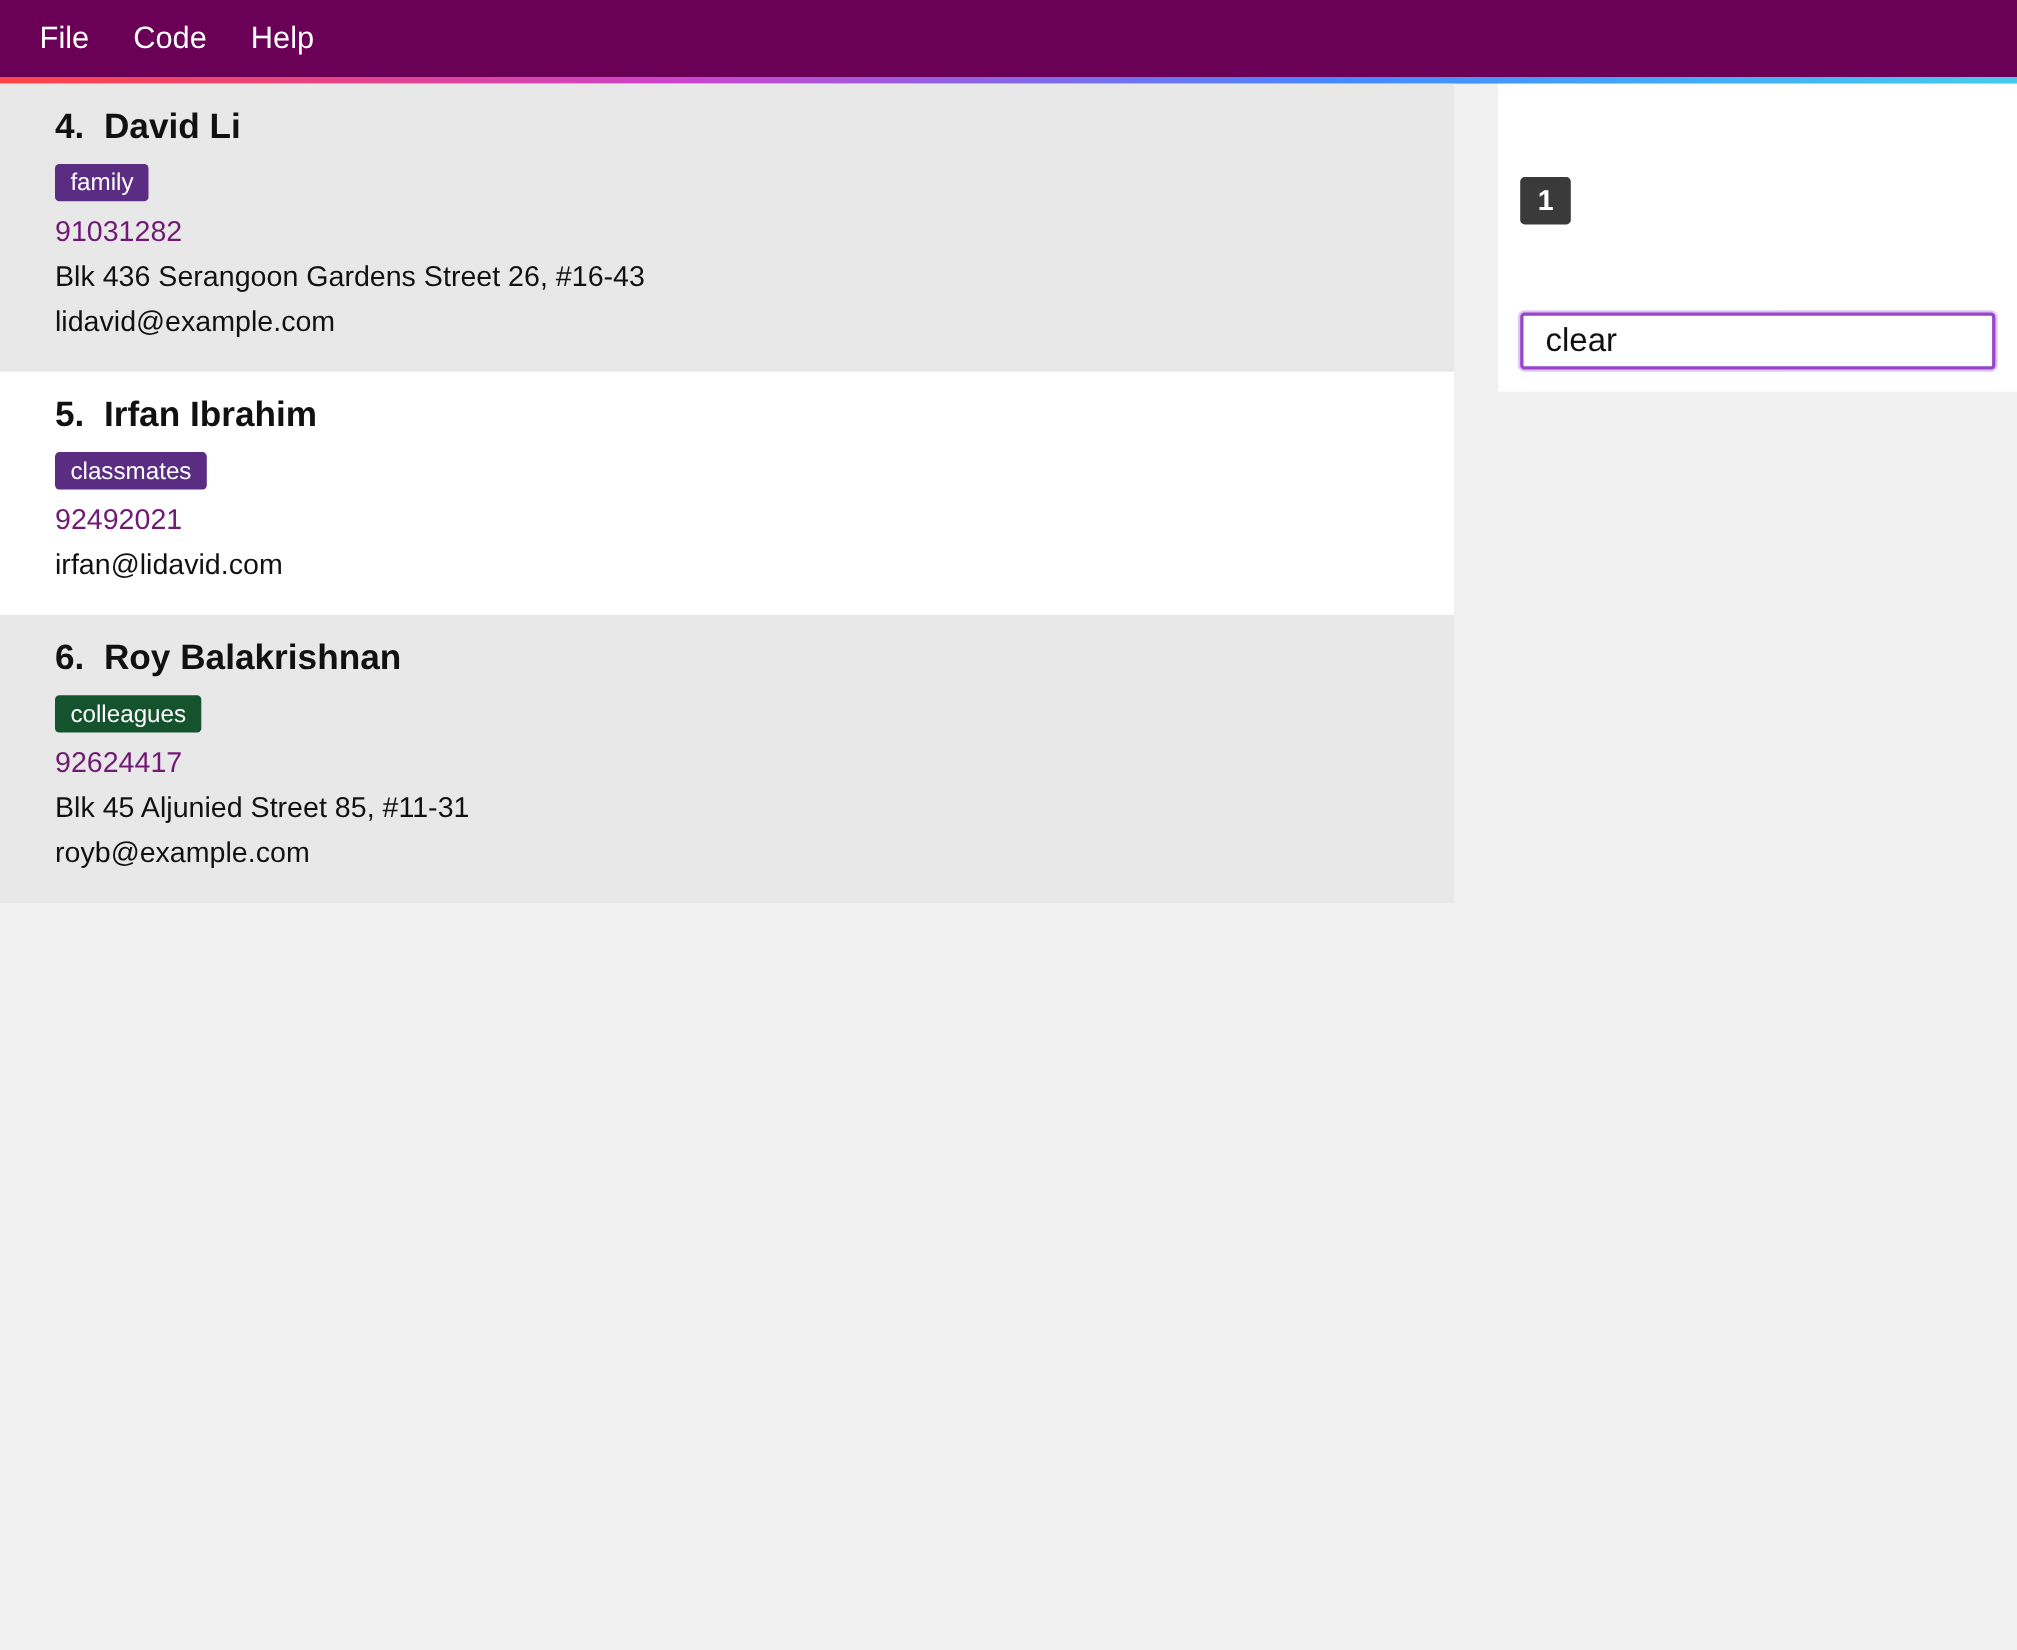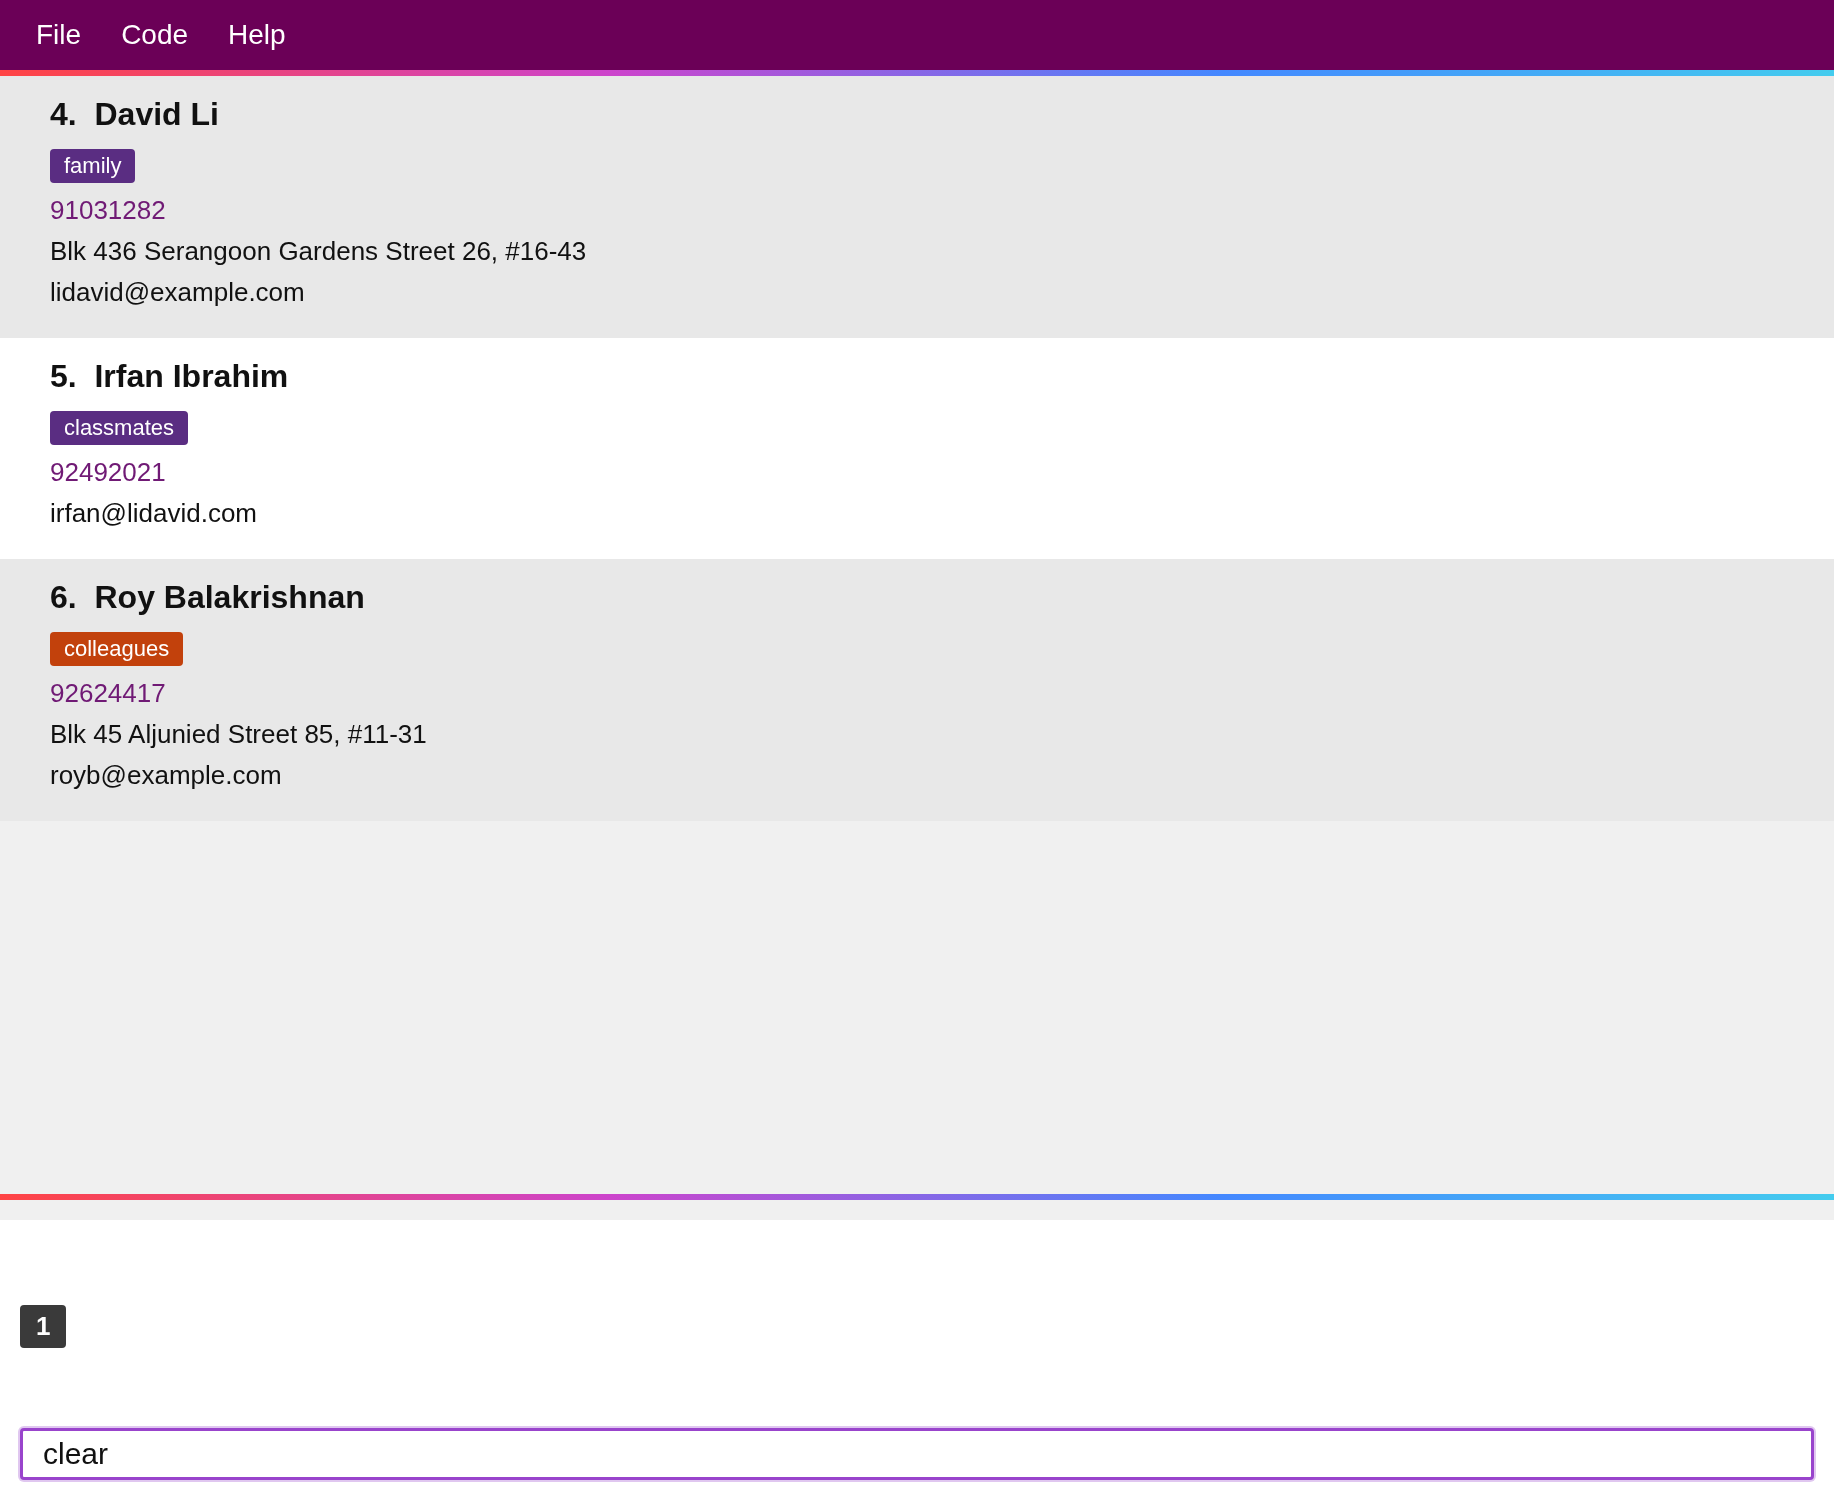--- a/index.html
+++ b/index.html
@@ -40,21 +40,21 @@
     .top-divider {
       height: 6px;
       background: linear-gradient(to right, #ff4444, #cc44cc, #4488ff, #44ccee);
       flex-shrink: 0;
     }
 
     
     .main-content {
       flex: 1;
       display: flex;
-      flex-direction: column;
+      flex-direction: row;
       overflow: hidden;
       gap: 20px;
     }
 
     
     .contact-list {
       flex: 1;
       overflow-y: auto;
       background: #f0f0f0;
       position: relative;
@@ -111,21 +111,21 @@
 
     .tag-family {
       background: #5a2d82;
     }
 
     .tag-classmates {
       background: #5a2d82;
     }
 
     .tag-colleagues {
-      background: #c2410c;
+      background: #14532d;
     }
 
     .contact-address {
       font-size: 26px;
       color: #111;
       margin-bottom: 10px;
     }
 
     .contact-email {
       font-size: 26px;

